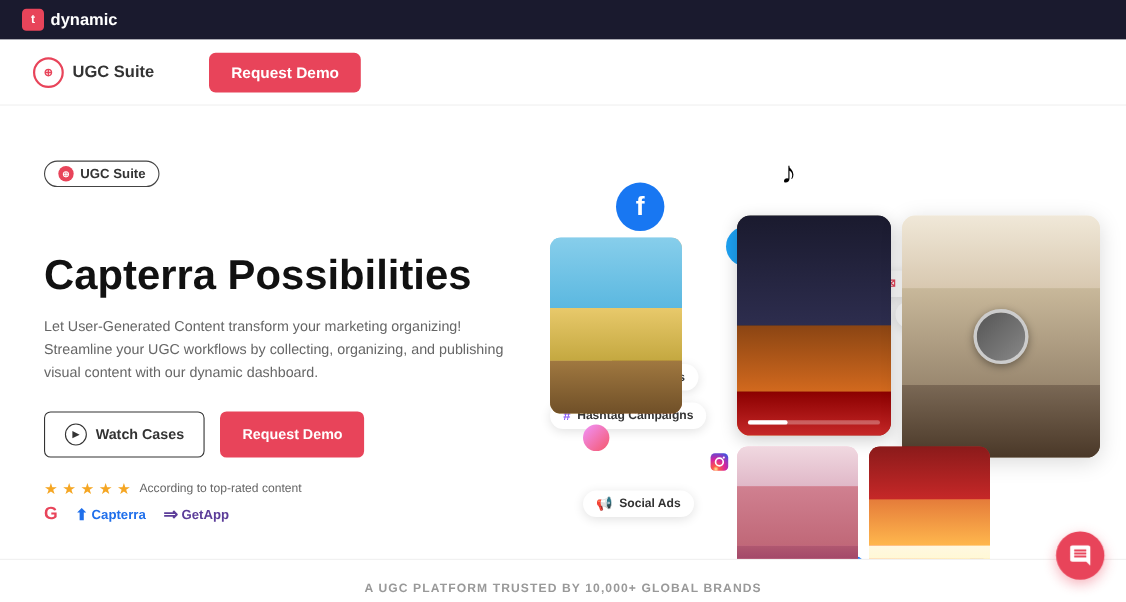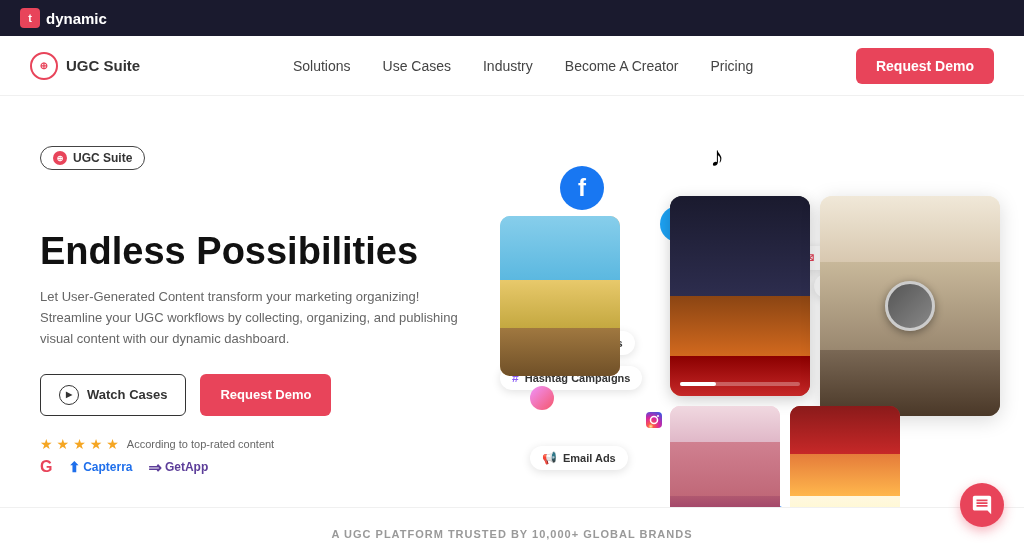--- a/index.html
+++ b/index.html
@@ -381,40 +381,33 @@
     <div class="topbar-logo-icon">t</div>
     <span>dynamic</span>
   </div>
 </div>
 
 <nav class="navbar">
   <div class="nav-brand">
     <div class="nav-brand-icon">⊕</div>
     <span>UGC Suite</span>
   </div>
-  <div class="nav-links">
-    <span class="nav-link">Solutions</span>
-    <span class="nav-link">Use Cases</span>
-    <span class="nav-link">Industry</span>
-    <span class="nav-link">Become A Creator</span>
-    <span class="nav-link">Pricing</span>
-  </div>
   <button class="nav-cta">Request Demo</button>
 </nav>
 
 <section class="hero">
 
   <div class="hero-left">
     <div class="hero-badge">
       <div class="hero-badge-dot">⊕</div>
       <span>UGC Suite</span>
     </div>
     <h1 class="hero-title">
       <br>
-      <span>Endless Possibilities</span>
+      <span>Capterra Possibilities</span>
     </h1>
     <p class="hero-subtitle">Let User-Generated Content transform your marketing organizing! Streamline your UGC workflows by collecting, organizing, and publishing visual content with our dynamic dashboard.</p>
     <div class="hero-buttons">
       <button class="btn-watch">
         <div class="btn-watch-icon">▶</div>
         <span>Watch Cases</span>
       </button>
       <button class="btn-demo">Request Demo</button>
     </div>
     <div class="hero-reviews">
@@ -511,21 +504,21 @@
     <div class="feature-pill pill-digital">
       <span style="color:#3b82f6; font-size:12px;">🖥</span>
       <span>Digital Screens</span>
     </div>
     <div class="feature-pill pill-hashtag">
       <span style="color:#8b5cf6; font-size:12px;">#</span>
       <span>Hashtag Campaigns</span>
     </div>
     <div class="feature-pill pill-social">
       <span style="color:#e8445a; font-size:12px;">📢</span>
-      <span>Email Ads</span>
+      <span>Social Ads</span>
     </div>
 
     <div class="img-card img-beach">
       <div style="width:100%; height:40%; background: linear-gradient(180deg, #87CEEB, #5bb8e0);"></div>
       <div style="width:100%; height:30%; background: linear-gradient(180deg, #e8c96b, #c4a840);"></div>
       <div style="width:100%; height:30%; background: linear-gradient(180deg, #a07840, #705028);"></div>
     </div>
 
     <div class="img-card img-tiktok-card">
       <div style="width:100%; height:50%; background: linear-gradient(180deg, #1a1a2e, #2d2d4e);"></div>

